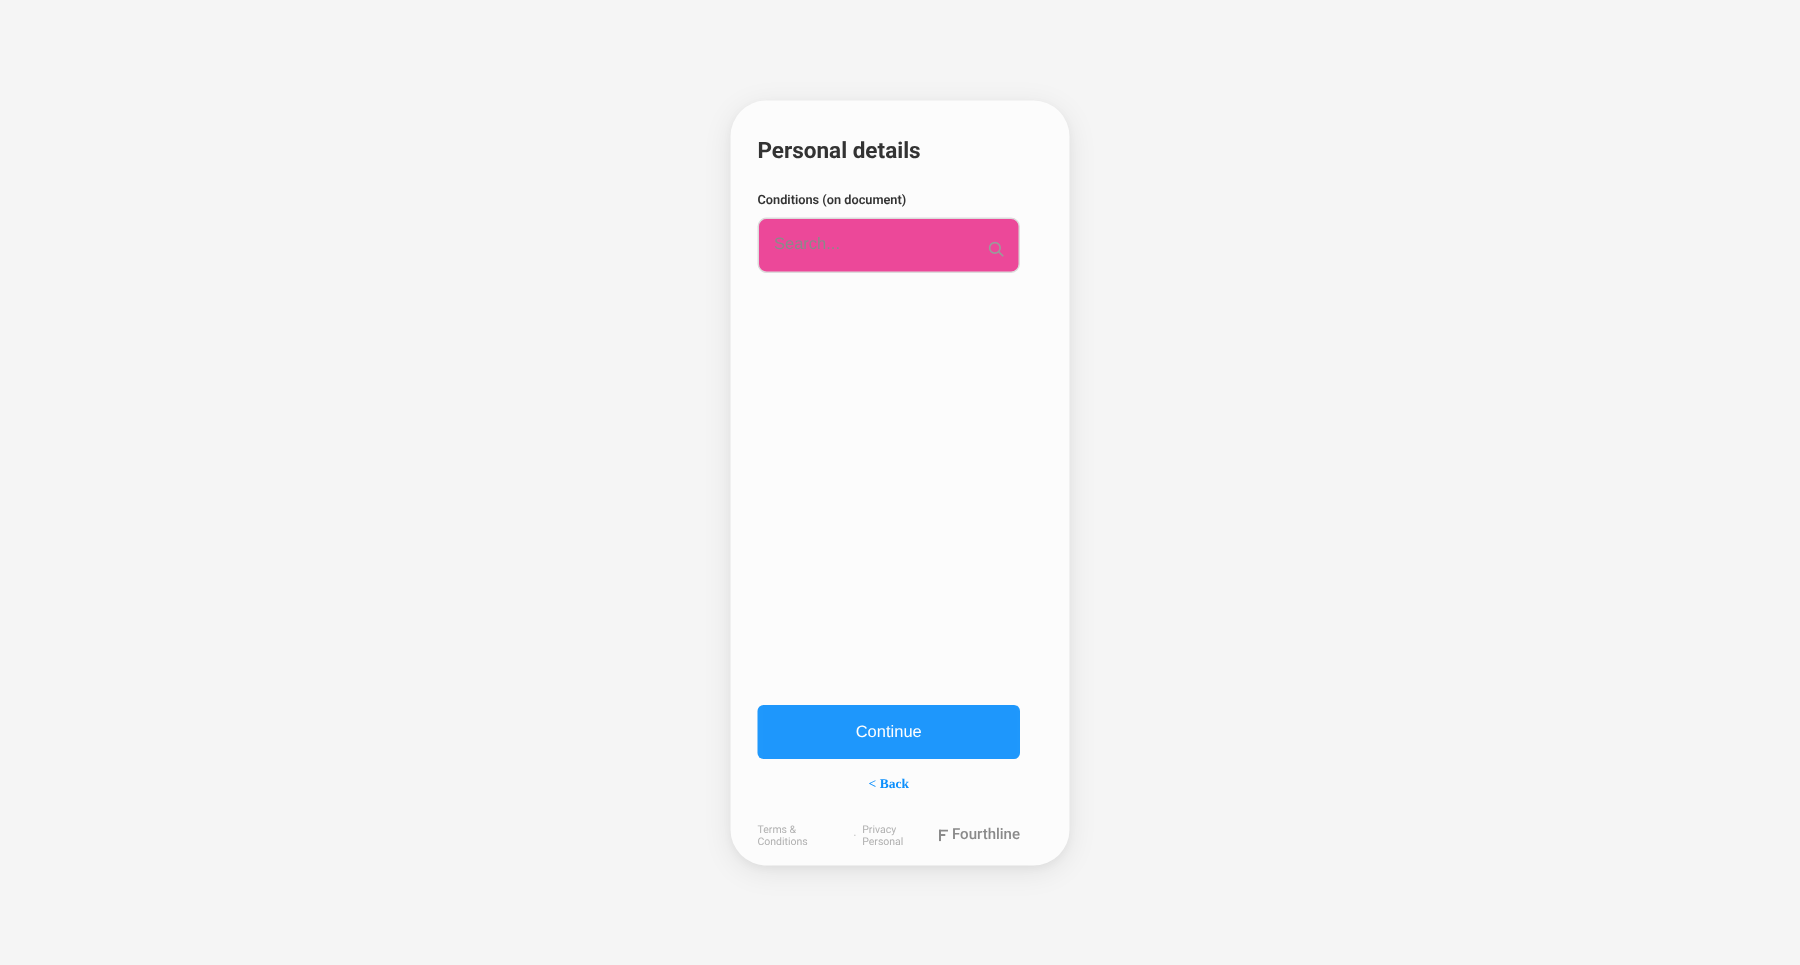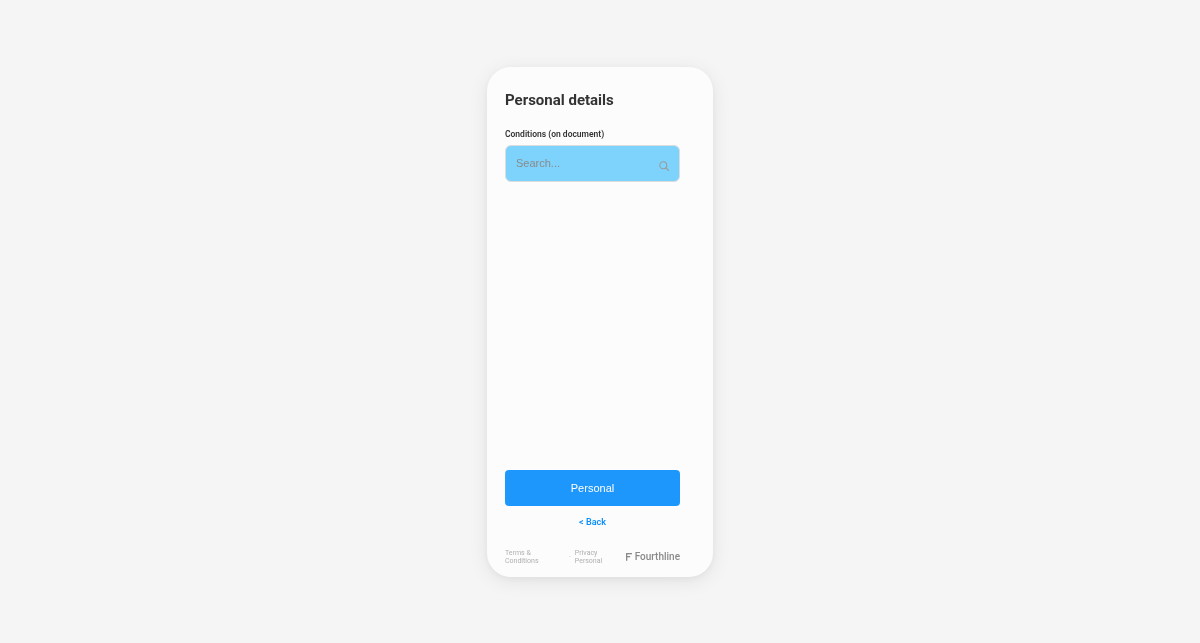--- a/index.html
+++ b/index.html
@@ -49,21 +49,21 @@
       width: 100%;
     }
     .search-input {
       width: 100%;
       height: 37px;
       border: 1px solid #dcdcdc;
       border-radius: 6px;
       padding: 0 30px 0 10px;
       font-size: 11px;
       color: #333;
-      background: #7dd3fc;
+      background: #ec4899;
       outline: none;
     }
     .search-input::placeholder {
       color: #8a8a8a;
     }
     .search-icon {
       position: absolute;
       right: 10px;
       top: 50%;
       transform: translateY(-50%);
@@ -89,20 +89,21 @@
       cursor: pointer;
       opacity: 0.92;
     }
     .back-link {
       margin-top: 11px;
       font-size: 9px;
       color: #0c8ffc;
       font-weight: 600;
       cursor: pointer;
       text-decoration: none;
+      font-family: Liberation Serif, serif;
     }
     .footer {
       margin-top: 22px;
       display: flex;
       justify-content: flex-end;
       align-items: center;
       width: 100%;
     }
     .footer-links {
       display: flex;
@@ -147,21 +148,21 @@
       <span class="search-icon">
         <svg viewBox="0 0 24 24" fill="none" stroke="currentColor" stroke-width="2.2" stroke-linecap="round">
           <circle cx="10.5" cy="10.5" r="7"></circle>
           <line x1="21" y1="21" x2="15.8" y2="15.8"></line>
         </svg>
       </span>
     </div>
   </div>
 
   <div class="bottom-section">
-    <button class="continue-btn">Personal</button>
+    <button class="continue-btn">Continue</button>
     <a class="back-link">&lt; Back</a>
 
     <div class="footer">
       <div class="footer-links">
         <a class="footer-link">Terms &amp; Conditions</a>
         <span class="footer-sep">·</span>
         <a class="footer-link">Privacy Personal</a>
       </div>
       <div class="brand">
         <span class="brand-icon">

